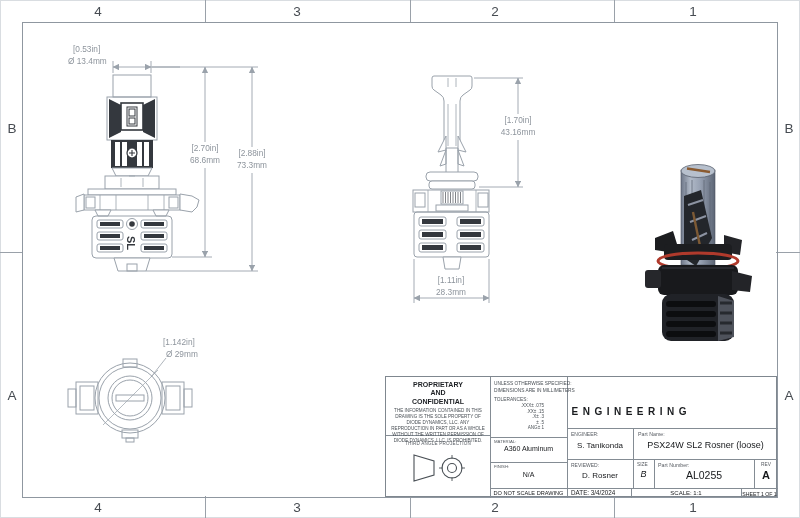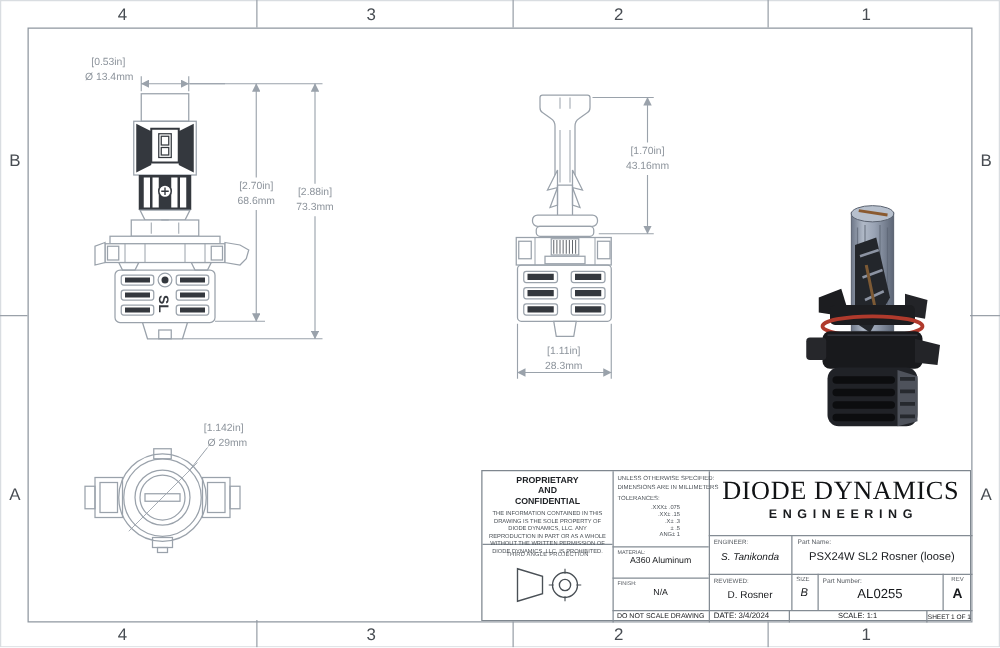--- a/index.html
+++ b/index.html
@@ -24,21 +24,21 @@
   .prop-body{left:5px;top:31px;width:94px;font-size:4.6px;line-height:1.3;text-align:center;color:#4a5056;}
   .third-angle{left:0;top:64px;width:104px;text-align:center;}
   .specs1{left:108px;top:4px;font-size:4.8px;color:#4a5056;}
   .specs2{left:108px;top:11px;font-size:4.8px;color:#4a5056;}
   .tolhead{left:108px;top:20px;font-size:4.8px;color:#4a5056;}
   .tol{left:116px;width:42px;text-align:right;font-size:4.6px;color:#4a5056;}
   .minilbl{position:absolute;font-size:4.3px;color:#565b61;}
   .val-c{position:absolute;text-align:center;color:#17191c;}
   .logo-name{left:181px;top:3px;width:211px;text-align:center;font-family:"Liberation Serif",serif;
              font-size:21px;color:#101214;letter-spacing:.5px;white-space:nowrap;}
-  .logo-div{left:181px;top:29px;width:211px;text-align:center;font-size:10px;font-weight:bold;
+  .logo-div{left:181px;top:29px;width:211px;text-align:left;font-size:10px;font-weight:bold;
             letter-spacing:4.5px;color:#1a1c1f;text-indent:4.5px;}
   .date-line{left:185px;top:112px;font-size:6.3px;color:#17191c;}
   .bold{font-weight:bold;}
 </style>
 </head>
 <body>
 
 <div class="sheet">
   <div class="outer-edge"></div>
 
@@ -276,25 +276,24 @@
     <div class="cellText tol" style="top:37px;">.X± .3</div>
     <div class="cellText tol" style="top:42.5px;">± .5</div>
     <div class="cellText tol" style="top:48px;">ANG± 1</div>
 
     <div class="minilbl" style="left:108px;top:62px;">MATERIAL:</div>
     <div class="val-c" style="left:104px;top:68px;width:77px;font-size:7px;">A360 Aluminum</div>
     <div class="minilbl" style="left:108px;top:87px;">FINISH:</div>
     <div class="val-c" style="left:104px;top:94px;width:77px;font-size:7px;">N/A</div>
     <div class="val-c" style="left:104px;top:113px;width:77px;font-size:5.6px;">DO NOT SCALE DRAWING</div>
 
-    <div class="cellText logo-name">DIODE DYNAMICS</div>
     <div class="cellText logo-div">ENGINEERING</div>
 
     <div class="minilbl" style="left:185px;top:54px;font-size:5px;">ENGINEER:</div>
-    <div class="val-c" style="left:181px;top:64px;width:66px;font-size:8px;font-style:italic;">S. Tanikonda</div>
+    <div class="val-c" style="left:181px;top:64px;width:66px;font-size:8px;">S. Tanikonda</div>
     <div class="minilbl" style="left:185px;top:85px;font-size:5px;">REVIEWED:</div>
     <div class="val-c" style="left:181px;top:94px;width:66px;font-size:8px;">D. Rosner</div>
     <div class="cellText date-line">
       <span>DATE:</span>
       <span>3/4/2024</span>
     </div>
 
     <div class="minilbl" style="left:252px;top:54px;font-size:5.3px;">Part Name:</div>
     <div class="val-c" style="left:247px;top:63px;width:145px;font-size:9px;">PSX24W SL2 Rosner (loose)</div>
     <div class="minilbl" style="left:251px;top:85px;font-size:4.8px;">SIZE</div>

